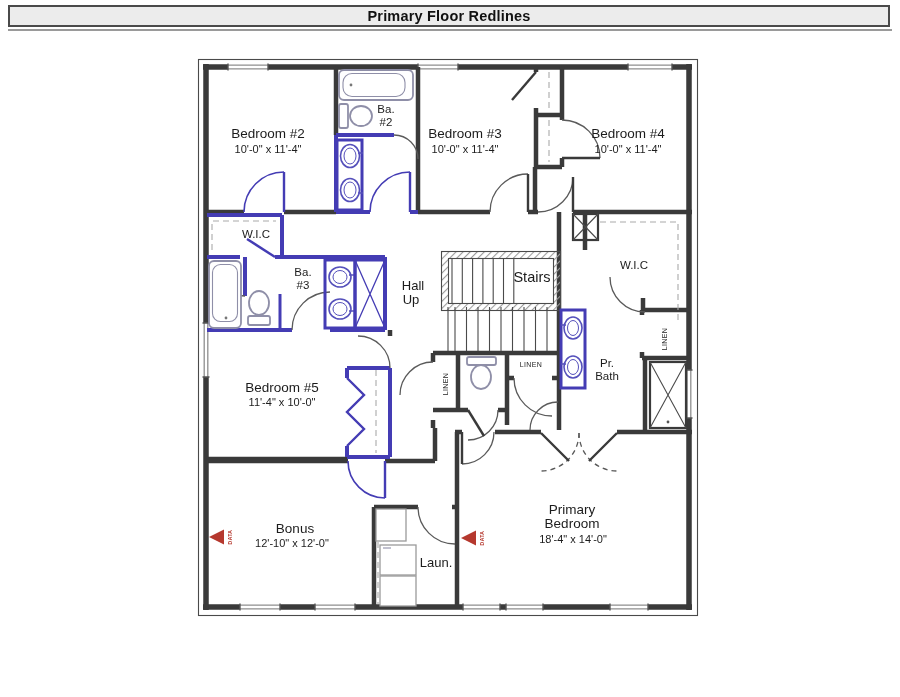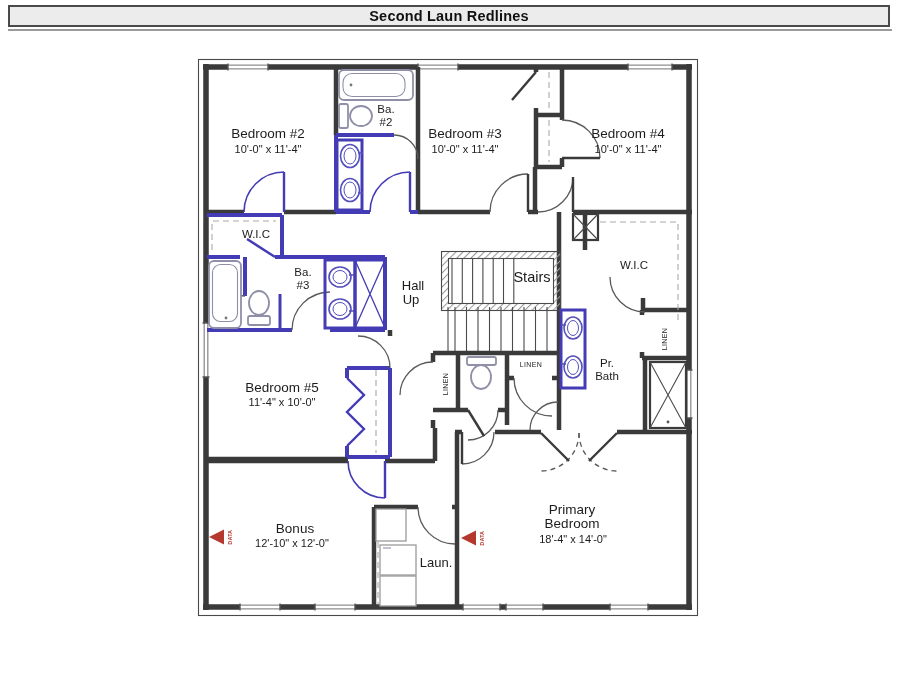--- a/index.html
+++ b/index.html
@@ -42,21 +42,21 @@
   .st  {font-size:14.5px;}
   .ln  {font-size:7px;letter-spacing:.4px;}
   .red {font-size:5px;fill:#b5382e;font-weight:bold;letter-spacing:.4px;}
   .mid {text-anchor:middle;}
 </style>
 </head>
 <body>
 
 <div id="screen">
   <div id="titlebar">
-    <span class="t">Second Laun Redlines</span>
+    <span class="t">Primary Floor Redlines</span>
   </div>
   <div id="underline"></div>
 
   <svg width="900" height="697" viewBox="0 0 900 697">
     <defs>
       <pattern id="hatch" width="5" height="5" patternUnits="userSpaceOnUse" patternTransform="rotate(45)">
         <line x1="0" y1="0" x2="0" y2="5" stroke="#9c9c9c" stroke-width="2.2"></line>
       </pattern>
     </defs>
 

